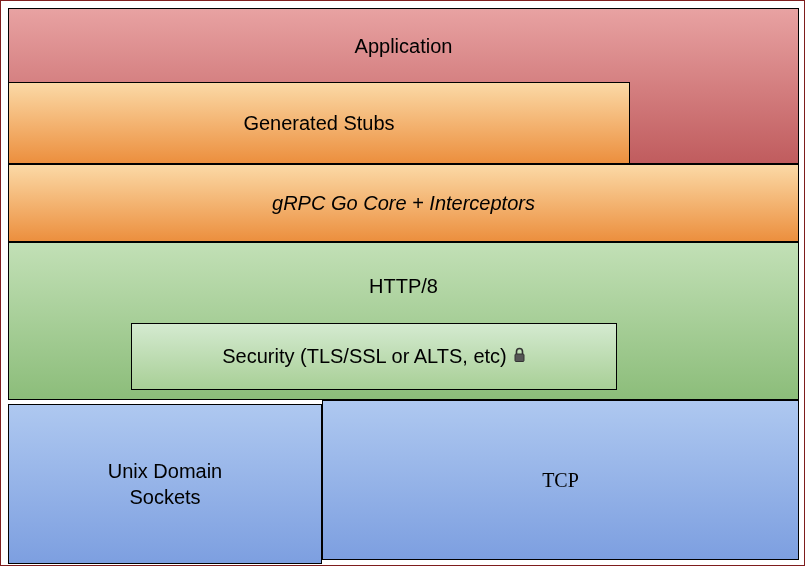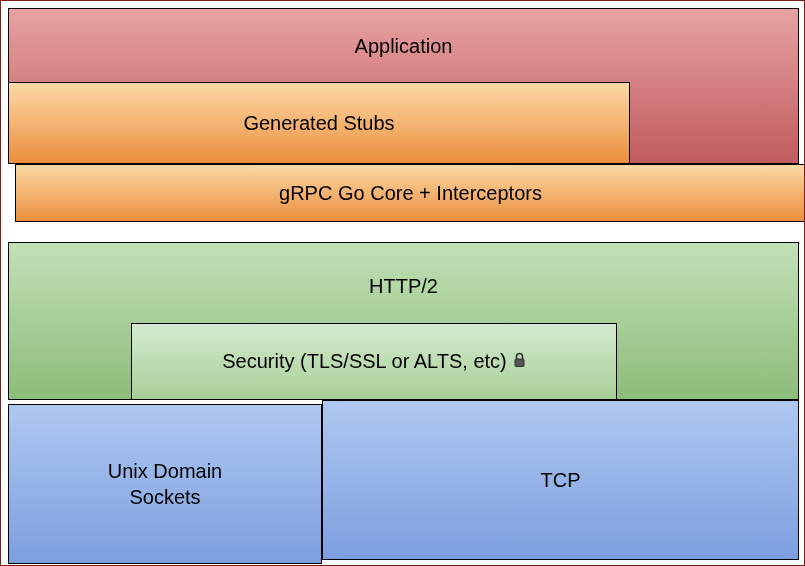--- a/index.html
+++ b/index.html
@@ -41,56 +41,58 @@
     display: flex;
     align-items: center;
     justify-content: center;
   }
   .layer-generated-stubs {
     left: 7px; top: 81px; width: 622px; height: 82px;
     background: linear-gradient(to bottom, var(--orange-top, #fbd9a6), var(--orange-bottom, #ec8f3e));
     z-index: 2;
   }
   .layer-grpc-core {
-    left: 14px; top: 163px; width: 791px; height: 58px;
+    left: 7px; top: 163px; width: 791px; height: 78px;
     background: linear-gradient(to bottom, var(--orange-top, #fbd9a6), var(--orange-bottom, #ec8f3e));
     z-index: 2;
+    font-style: italic;
   }
   .layer-http2 {
     left: 7px; top: 241px; width: 791px; height: 158px;
     background: linear-gradient(to bottom, var(--green-top, #c2e0b6), var(--green-bottom, #8cbd7a));
     z-index: 1;
     align-items: flex-start;
   }
   .layer-http2 .label-wrap {
     height: 86px;
     width: 100%;
     display: flex;
     align-items: center;
     justify-content: center;
   }
   .layer-security {
-    left: 130px; top: 322px; width: 486px; height: 77px;
+    left: 130px; top: 322px; width: 486px; height: 67px;
     background: linear-gradient(to bottom, var(--green-light-top, #d4ead0), var(--green-light-bottom, #a8cf96));
     z-index: 3;
     gap: 6px;
   }
   .layer-unix-sockets {
     left: 7px; top: 403px; width: 314px; height: 160px;
     background: linear-gradient(to bottom, var(--blue-top, #aec8f0), var(--blue-bottom, #7d9fe0));
     z-index: 2;
   }
   .layer-unix-sockets .wrap-label {
     max-width: 165px;
     line-height: 1.3;
   }
   .layer-tcp {
     left: 321px; top: 399px; width: 477px; height: 160px;
     background: linear-gradient(to bottom, var(--blue-top, #aec8f0), var(--blue-bottom, #7d9fe0));
     z-index: 2;
+    font-family: Liberation Serif, serif;
   }
   .lock-icon-svg {
     display: inline-block;
     vertical-align: middle;
   }
 </style>
 </head>
 <body>
 
 <div class="canvas">
@@ -104,21 +106,21 @@
   <div class="box layer-generated-stubs">
     <span>Generated Stubs</span>
   </div>
 
   <div class="box layer-grpc-core">
     <span>gRPC Go Core + Interceptors</span>
   </div>
 
   <div class="box layer-http2">
     <div class="label-wrap">
-      <span>HTTP/2</span>
+      <span>HTTP/8</span>
     </div>
   </div>
 
   <div class="box layer-security">
     <span>Security (TLS/SSL or ALTS, etc)</span>
     <span class="lock-icon-svg">
       <svg width="13" height="16" viewBox="0 0 13 16" aria-hidden="true">
         <path d="M3.5 7 V4.5 a3 3 0 0 1 6 0 V7" fill="none" stroke="#333" stroke-width="1.6"></path>
         <rect x="2" y="7" width="9" height="7.5" rx="1" fill="#555" stroke="#333" stroke-width="1"></rect>
       </svg>

